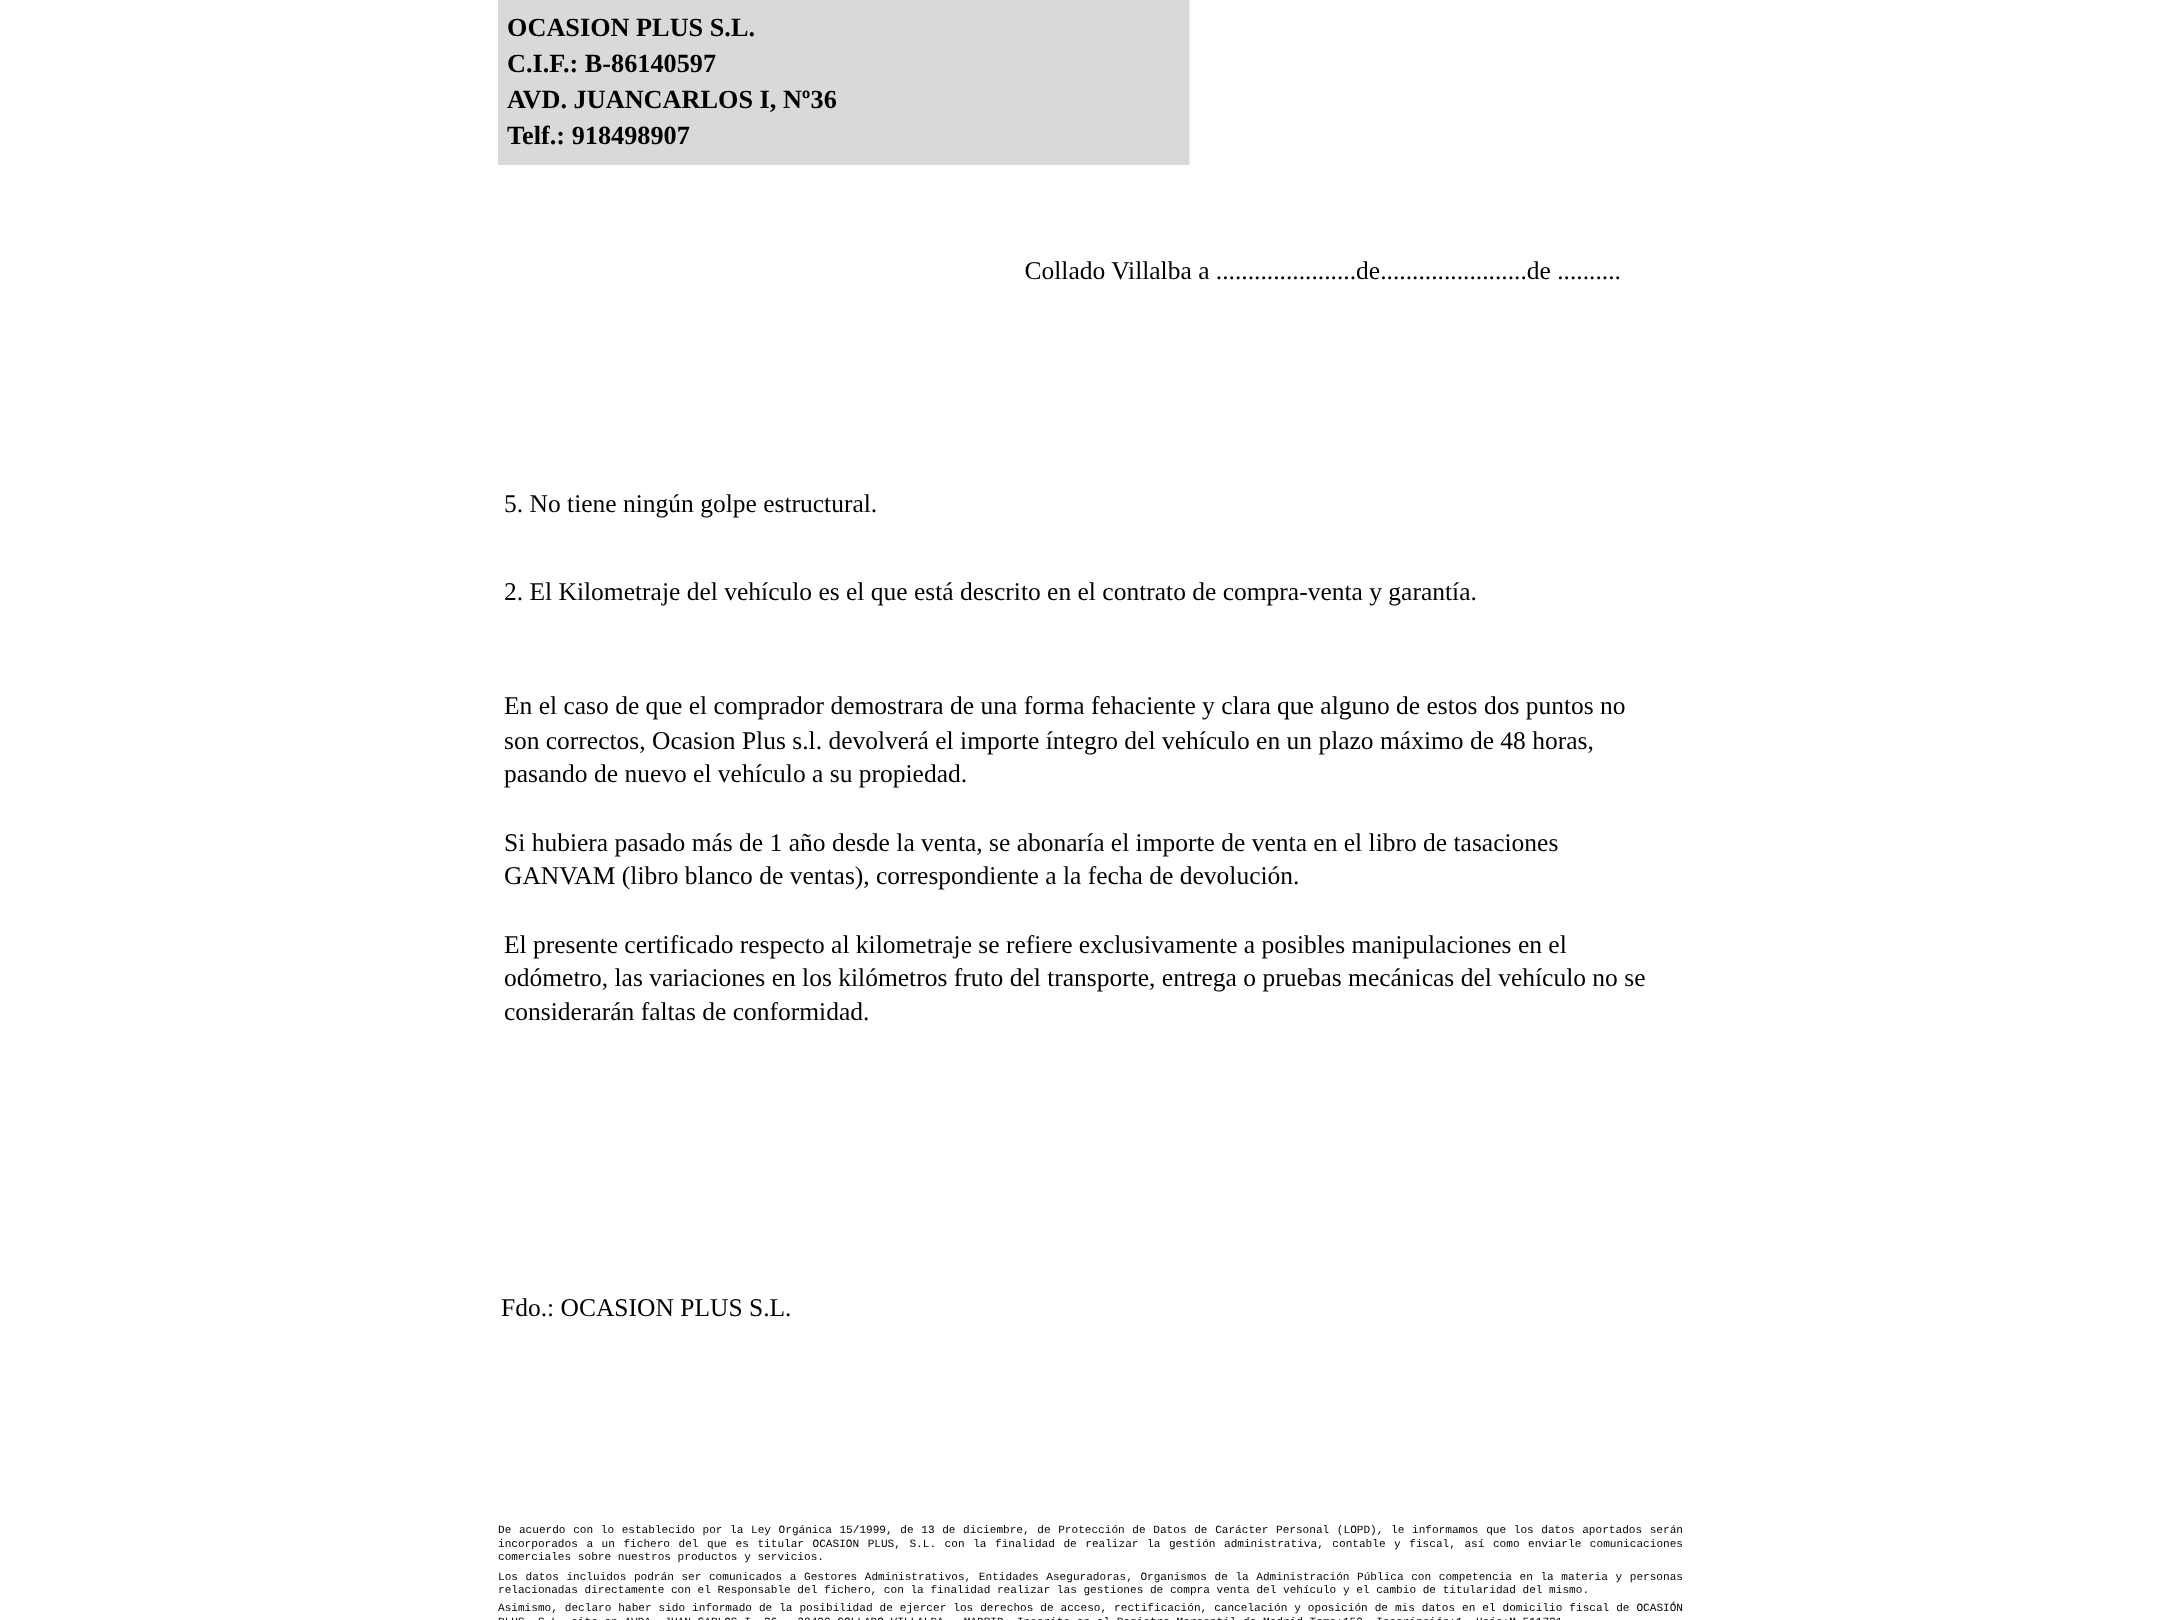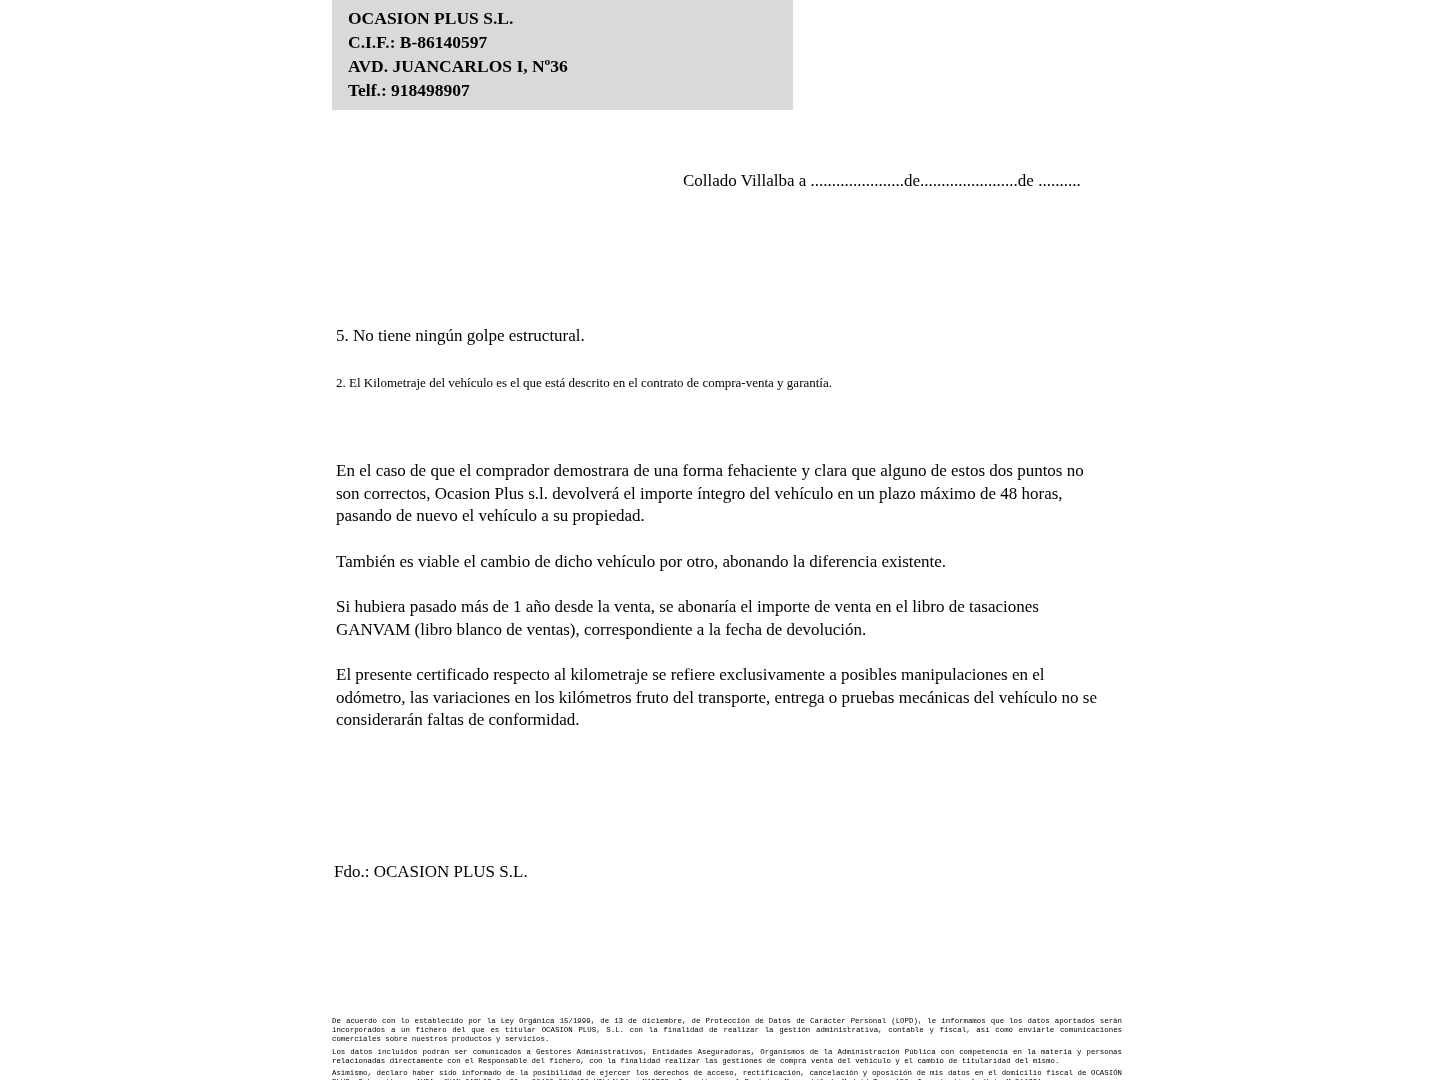--- a/index.html
+++ b/index.html
@@ -28,21 +28,21 @@
     top: 0px;
     width: 461px;
     background: #d9d9d9;
     padding: 6px 0 8px 0;
     box-sizing: border-box;
   }
   .letterhead .lh-line {
     font-weight: bold;
     font-size: 17.5px;
     line-height: 24px;
-    padding-left: 16px;
+    padding-left: 6px;
     white-space: nowrap;
   }
 
   
   .place-date {
     position: absolute;
     left: 683px;
     top: 170px;
     font-size: 17px;
     line-height: 22px;
@@ -72,22 +72,22 @@
     position: absolute;
     left: 336px;
     top: 325px;
     font-size: 17px;
     line-height: 22px;
     white-space: nowrap;
   }
   .point-2 {
     position: absolute;
     left: 336px;
-    top: 372px;
-    font-size: 13px;
+    top: 384px;
+    font-size: 17px;
     line-height: 22px;
     white-space: nowrap;
   }
 
   
   .body-block {
     position: absolute;
     left: 336px;
     top: 460px;
     width: 768px;
@@ -136,21 +136,20 @@
   </div>
 
   <div class="place-date">Collado Villalba a ......................de.......................de ..........</div>
 
 
   <div class="point-1">5. No tiene ningún golpe estructural.</div>
   <div class="point-2">2. El Kilometraje del vehículo es el que está descrito en el contrato de compra-venta y garantía.</div>
 
   <div class="body-block">
     <p>En el caso de que el comprador demostrara de una forma fehaciente y clara que alguno de estos dos puntos no son correctos, Ocasion Plus s.l. devolverá el importe íntegro del vehículo en un plazo máximo de 48 horas, pasando de nuevo el vehículo a su propiedad.</p>
-    <p>También es viable el cambio de dicho vehículo por otro, abonando la diferencia existente.</p>
     <p>Si hubiera pasado más de 1 año desde la venta, se abonaría el importe de venta en el libro de tasaciones GANVAM (libro blanco de ventas), correspondiente a la fecha de devolución.</p>
     <p>El presente certificado respecto al kilometraje se refiere exclusivamente a posibles manipulaciones en el odómetro, las variaciones en los kilómetros fruto del transporte, entrega o pruebas mecánicas del vehículo no se considerarán faltas de conformidad.</p>
   </div>
 
   <div class="signature">Fdo.: OCASION PLUS S.L.</div>
 
   <div class="legal">
     <p>De acuerdo con lo establecido por la Ley Orgánica 15/1999, de 13 de diciembre, de Protección de Datos de Carácter Personal (LOPD), le informamos que los datos aportados serán incorporados a un fichero del que es titular OCASION PLUS, S.L. con la finalidad de realizar la gestión administrativa, contable y fiscal, así como enviarle comunicaciones comerciales sobre nuestros productos y servicios.</p>
     <p>Los datos incluidos podrán ser comunicados a Gestores Administrativos, Entidades Aseguradoras, Organismos de la Administración Pública con competencia en la materia y personas relacionadas directamente con el Responsable del fichero, con la finalidad realizar las gestiones de compra venta del vehículo y el cambio de titularidad del mismo.</p>
     <p>Asimismo, declaro haber sido informado de la posibilidad de ejercer los derechos de acceso, rectificación, cancelación y oposición de mis datos en el domicilio fiscal de OCASIÓN PLUS, S.L. sito en AVDA. JUAN CARLOS I, 36 - 28400 COLLADO VILLALBA - MADRID. Inscrita en el Registro Mercantil de Madrid Tomo:150, Inscripción:1, Hoja:M 511731</p>

